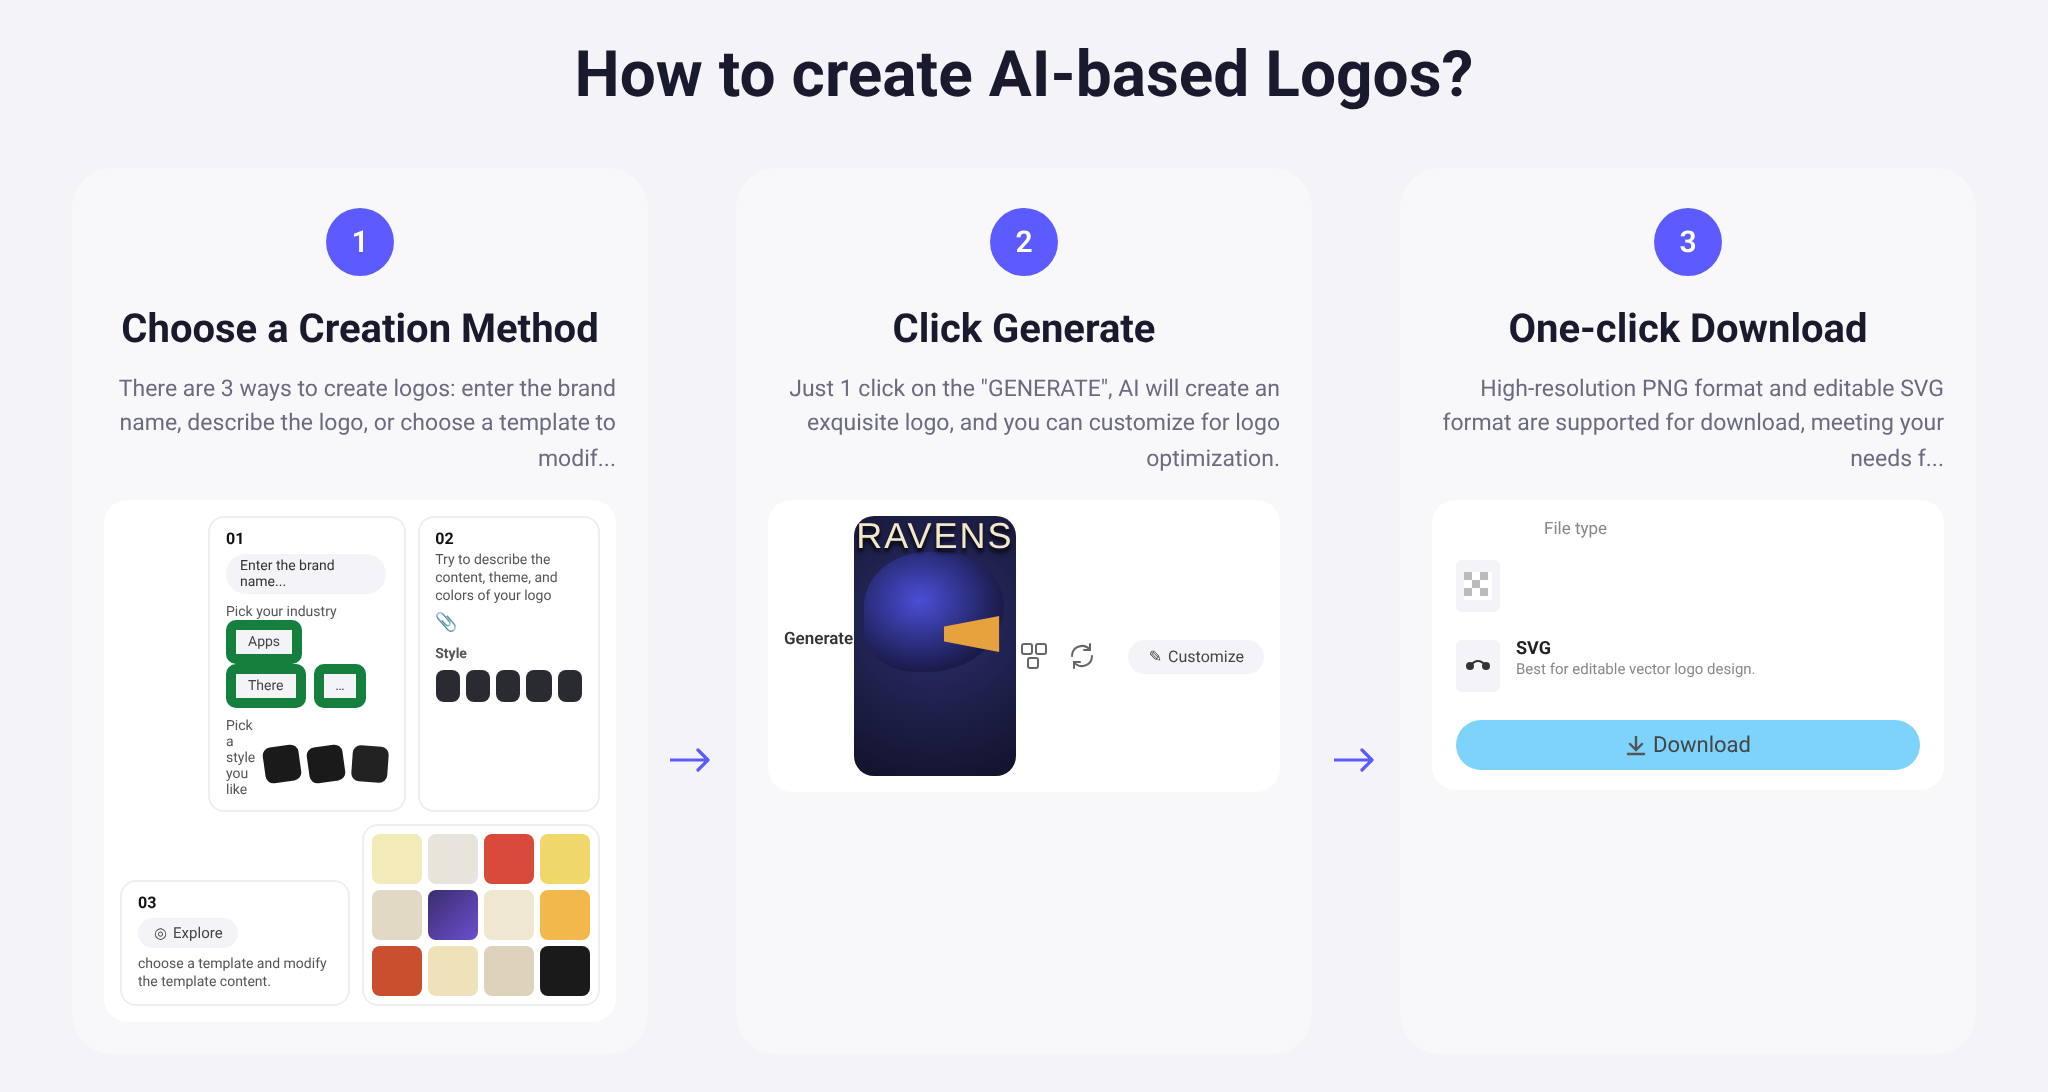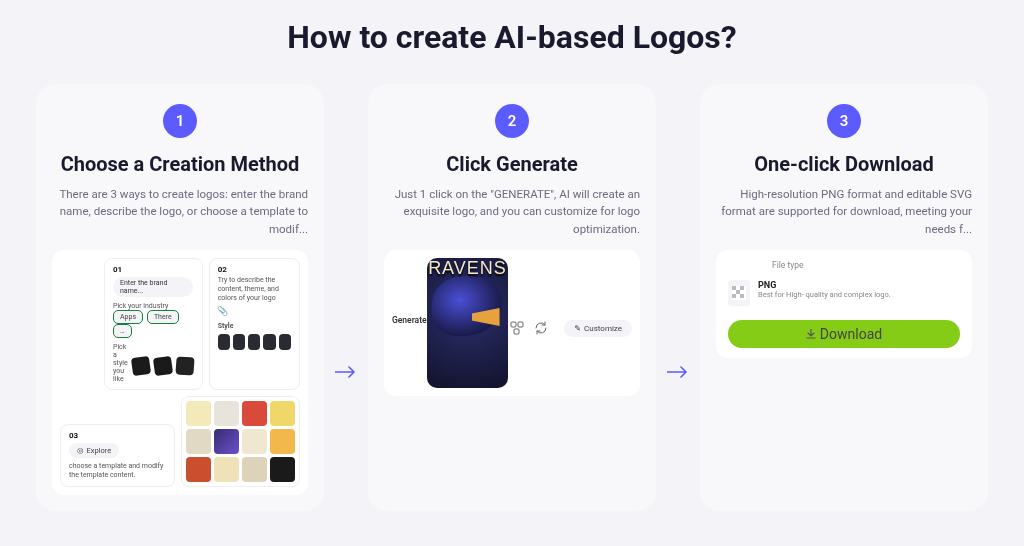--- a/index.html
+++ b/index.html
@@ -91,21 +91,21 @@
     border-radius: 999px;
     padding: 2px 7px;
     font-size: 7px;
     margin-top: 3px;
     margin-right: 1px;
     color: #333;
   }
   .chip {
     display: inline-block;
     background: #f4f4f8;
-    border: 1px solid #15803d;
+    border: 5px solid #15803d;
     border-radius: 5px;
     padding: 2px 6px;
     font-size: 7px;
     margin-right: 2px;
     color: #444;
   }
   .style-sw {
     display: flex; gap: 3px; margin-top: 4px;
   }
   .sw {
@@ -212,25 +212,25 @@
     width: 22px; height: 26px;
     background: #f4f4f8;
     border-radius: 3px;
     display: flex; align-items: center; justify-content: center;
     font-size: 9px;
     color: #333;
   }
   .ft-info .ft-name { font-size: 9px; font-weight: 700; color: #222; }
   .ft-info .ft-sub { font-size: 7.5px; color: #888; line-height: 1.3; }
   .dl-btn {
-    background: #84cc16;
+    background: #7dd3fc;
     border-radius: 999px;
     padding: 6px 0;
     text-align: center;
-    font-size: 14px;
+    font-size: 11px;
     color: #444;
     display: flex; align-items: center; justify-content: center; gap: 4px;
   }
 
   svg { display: block; }
 </style>
 </head>
 <body>
 
 <div class="page">
@@ -360,23 +360,32 @@
           <div class="ft-icon">
             <svg width="14" height="14" viewBox="0 0 14 14">
                 <rect x="0" y="0" width="14" height="14" fill="#fff"></rect>
                 <rect x="0" y="0" width="4" height="4" fill="#bbb"></rect>
                 <rect x="8" y="0" width="4" height="4" fill="#bbb"></rect>
                 <rect x="4" y="4" width="4" height="4" fill="#bbb"></rect>
                 <rect x="0" y="8" width="4" height="4" fill="#bbb"></rect>
                 <rect x="8" y="8" width="4" height="4" fill="#bbb"></rect>
               </svg>
           </div>
+        </div>
+        <div class="ft-row">
+          <div class="ft-icon">
+            <svg width="14" height="10" viewBox="0 0 14 10">
+                <circle cx="3" cy="5" r="2" fill="#333"></circle>
+                <circle cx="11" cy="5" r="2" fill="#333"></circle>
+                <path d="M3 5 Q7 0 11 5" stroke="#333" fill="none"></path>
+              </svg>
+          </div>
           <div class="ft-info">
-            <div class="ft-name">PNG</div>
-            <div class="ft-sub">Best for High- quality and complex logo.</div>
+            <div class="ft-name">SVG</div>
+            <div class="ft-sub">Best for editable vector logo design.</div>
           </div>
         </div>
         <div class="dl-btn">
           <span>
             <svg width="10" height="10" viewBox="0 0 10 10">
                 <path d="M5 0v6M2 4l3 3 3-3M1 9h8" stroke="#555" stroke-width="1.2" fill="none" stroke-linecap="round"></path>
               </svg>
           </span>
           <span>Download</span>
         </div>

